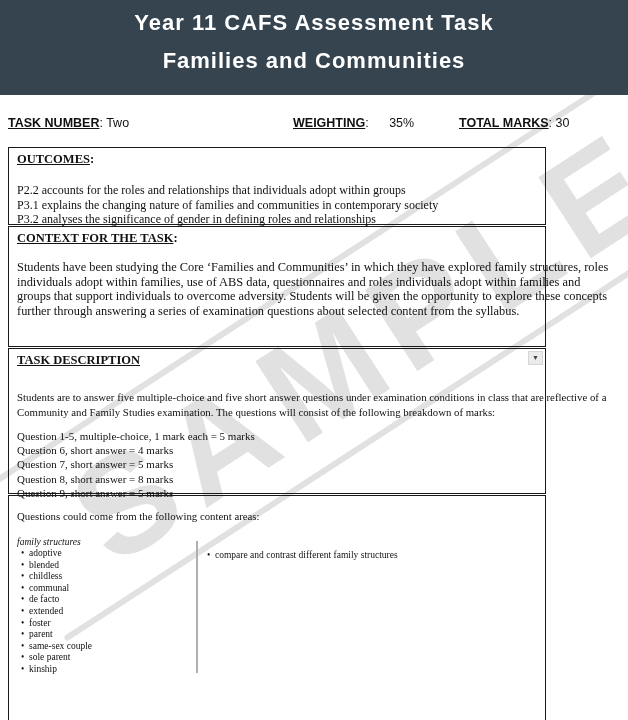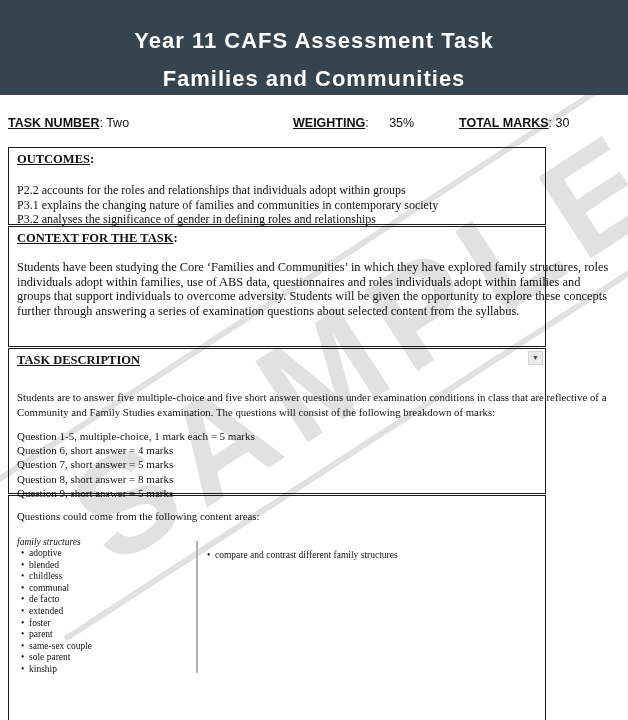--- a/index.html
+++ b/index.html
@@ -16,21 +16,21 @@
 
   
   .banner {
     position: relative;
     z-index: 3;
     width: 628px;
     height: 95px;
     background: var(--banner-bg, #35444f);
     color: var(--banner-text, #ffffff);
     text-align: center;
-    padding-top: 22px;
+    padding-top: 4px;
   }
   .banner-line {
     font-size: 22px;
     font-weight: bold;
     letter-spacing: 1px;
     line-height: 38px;
     white-space: nowrap;
   }
 
   

